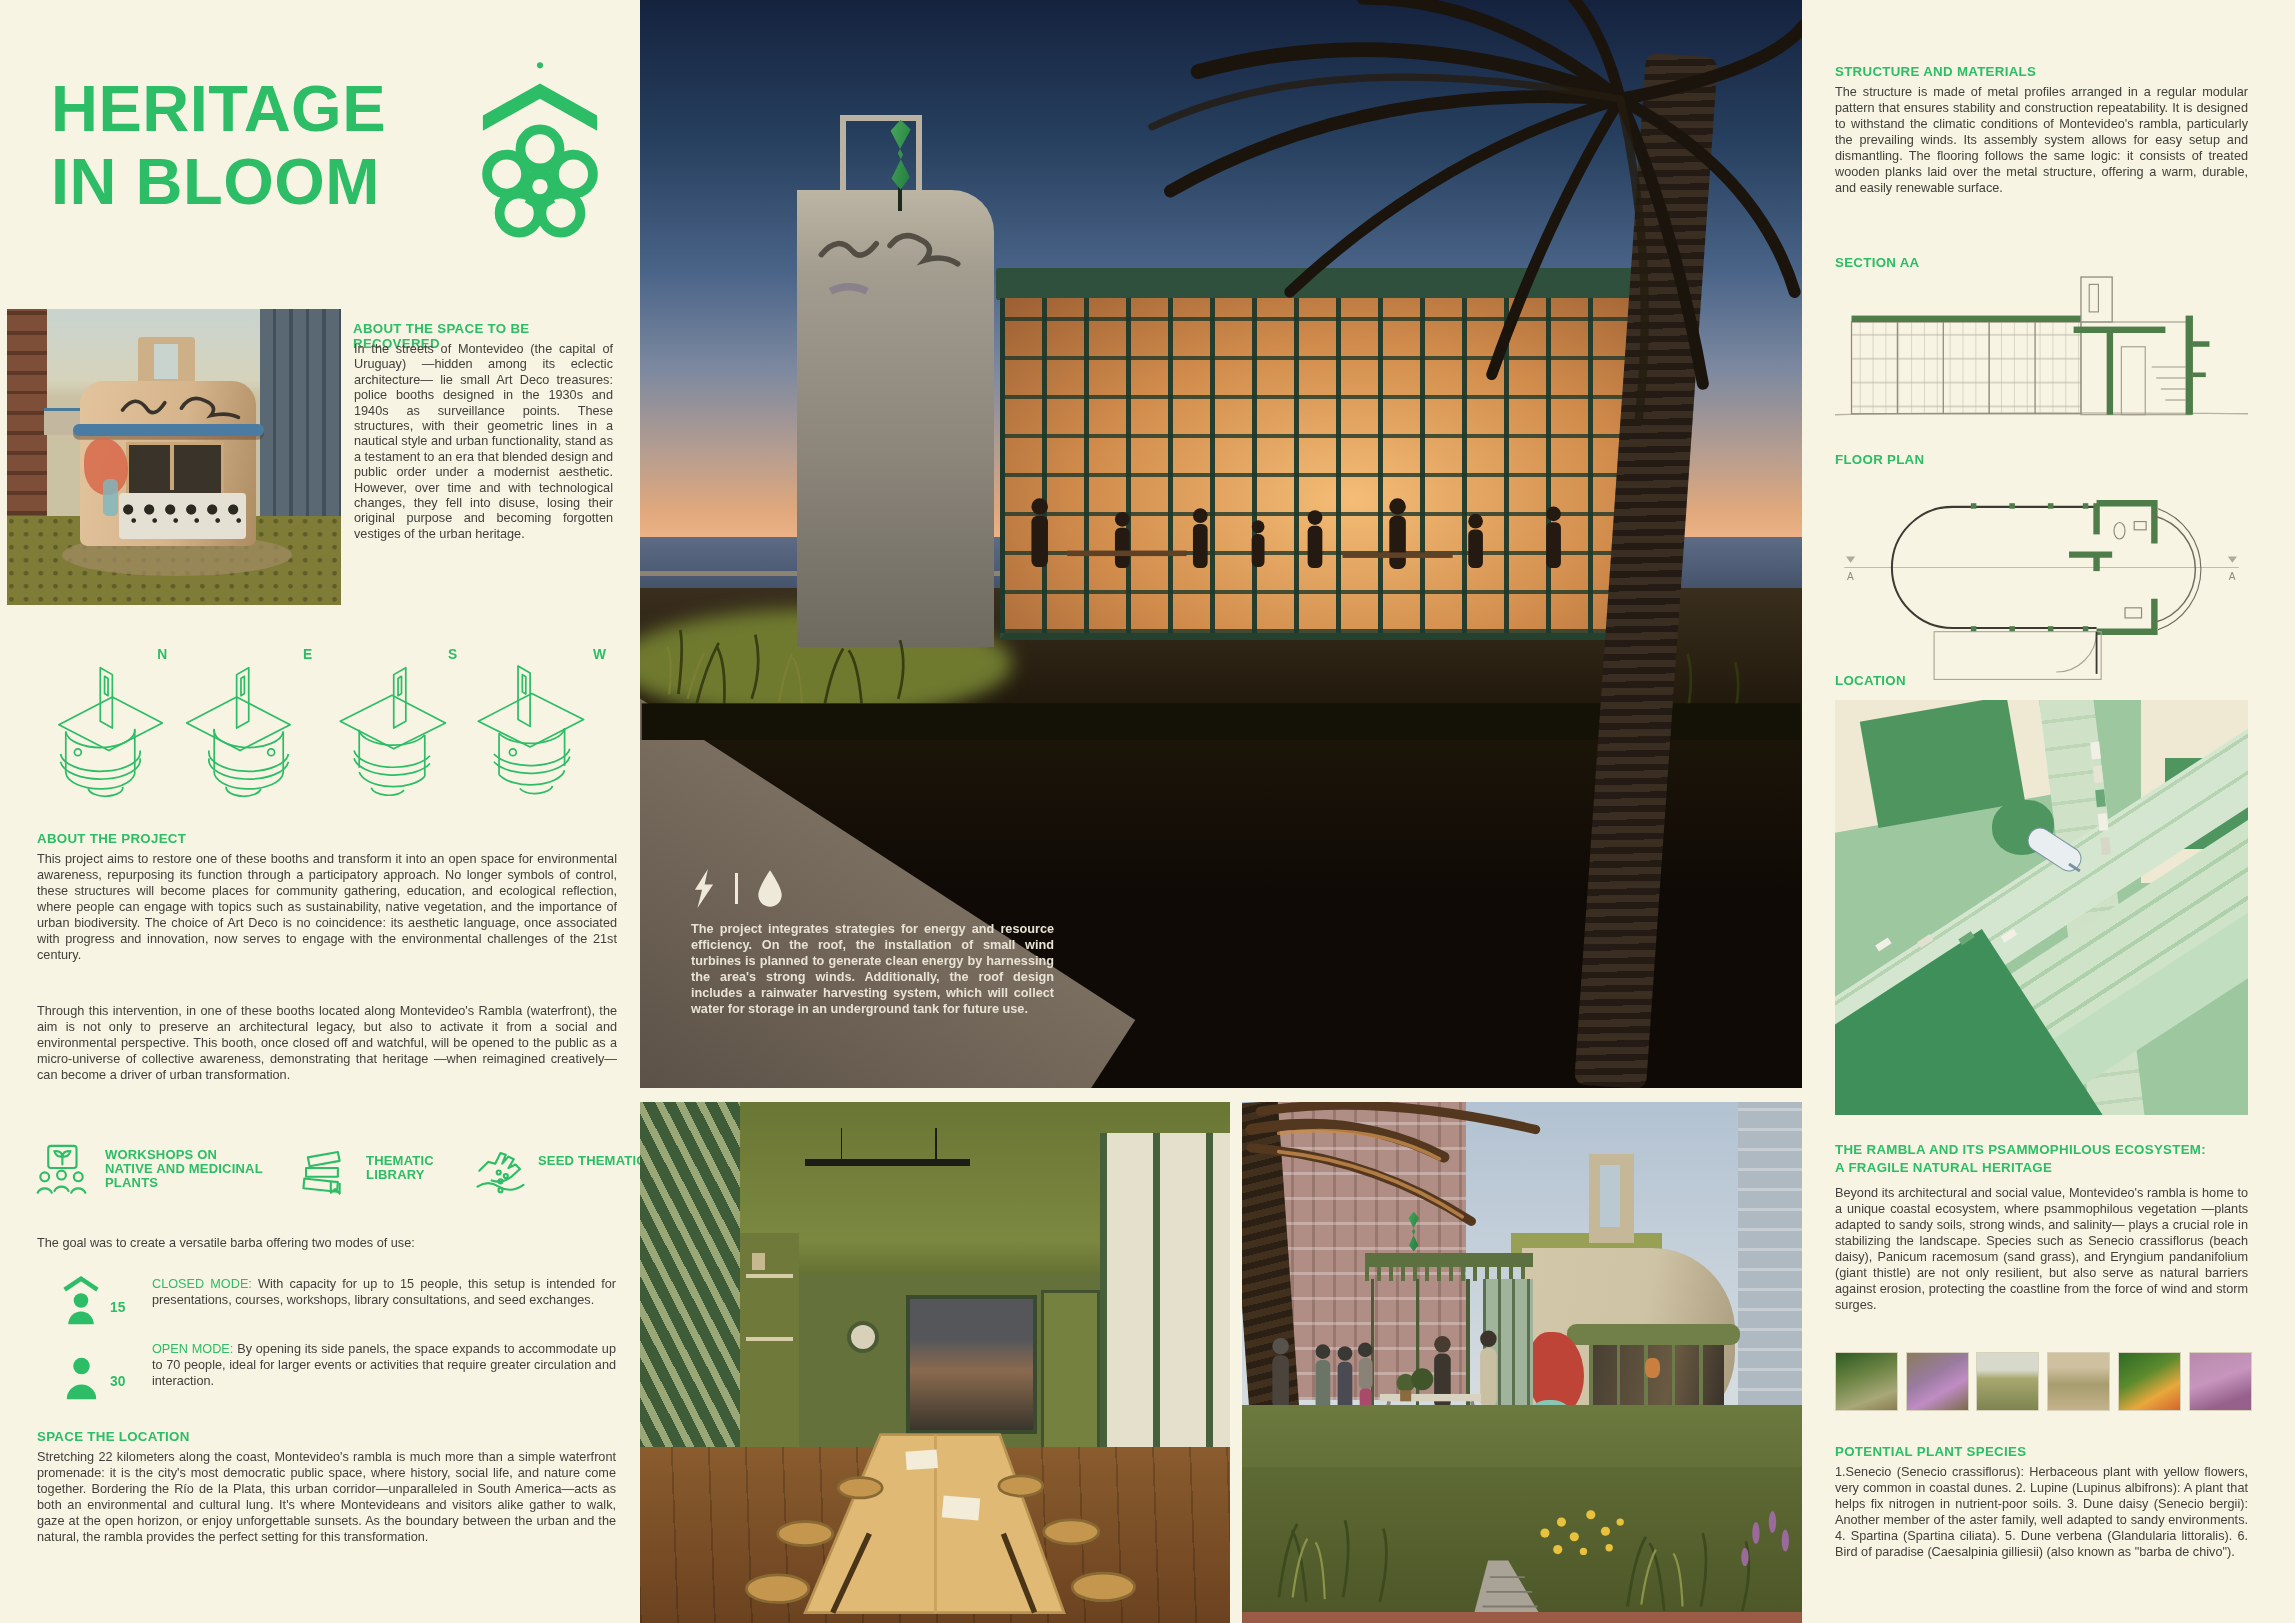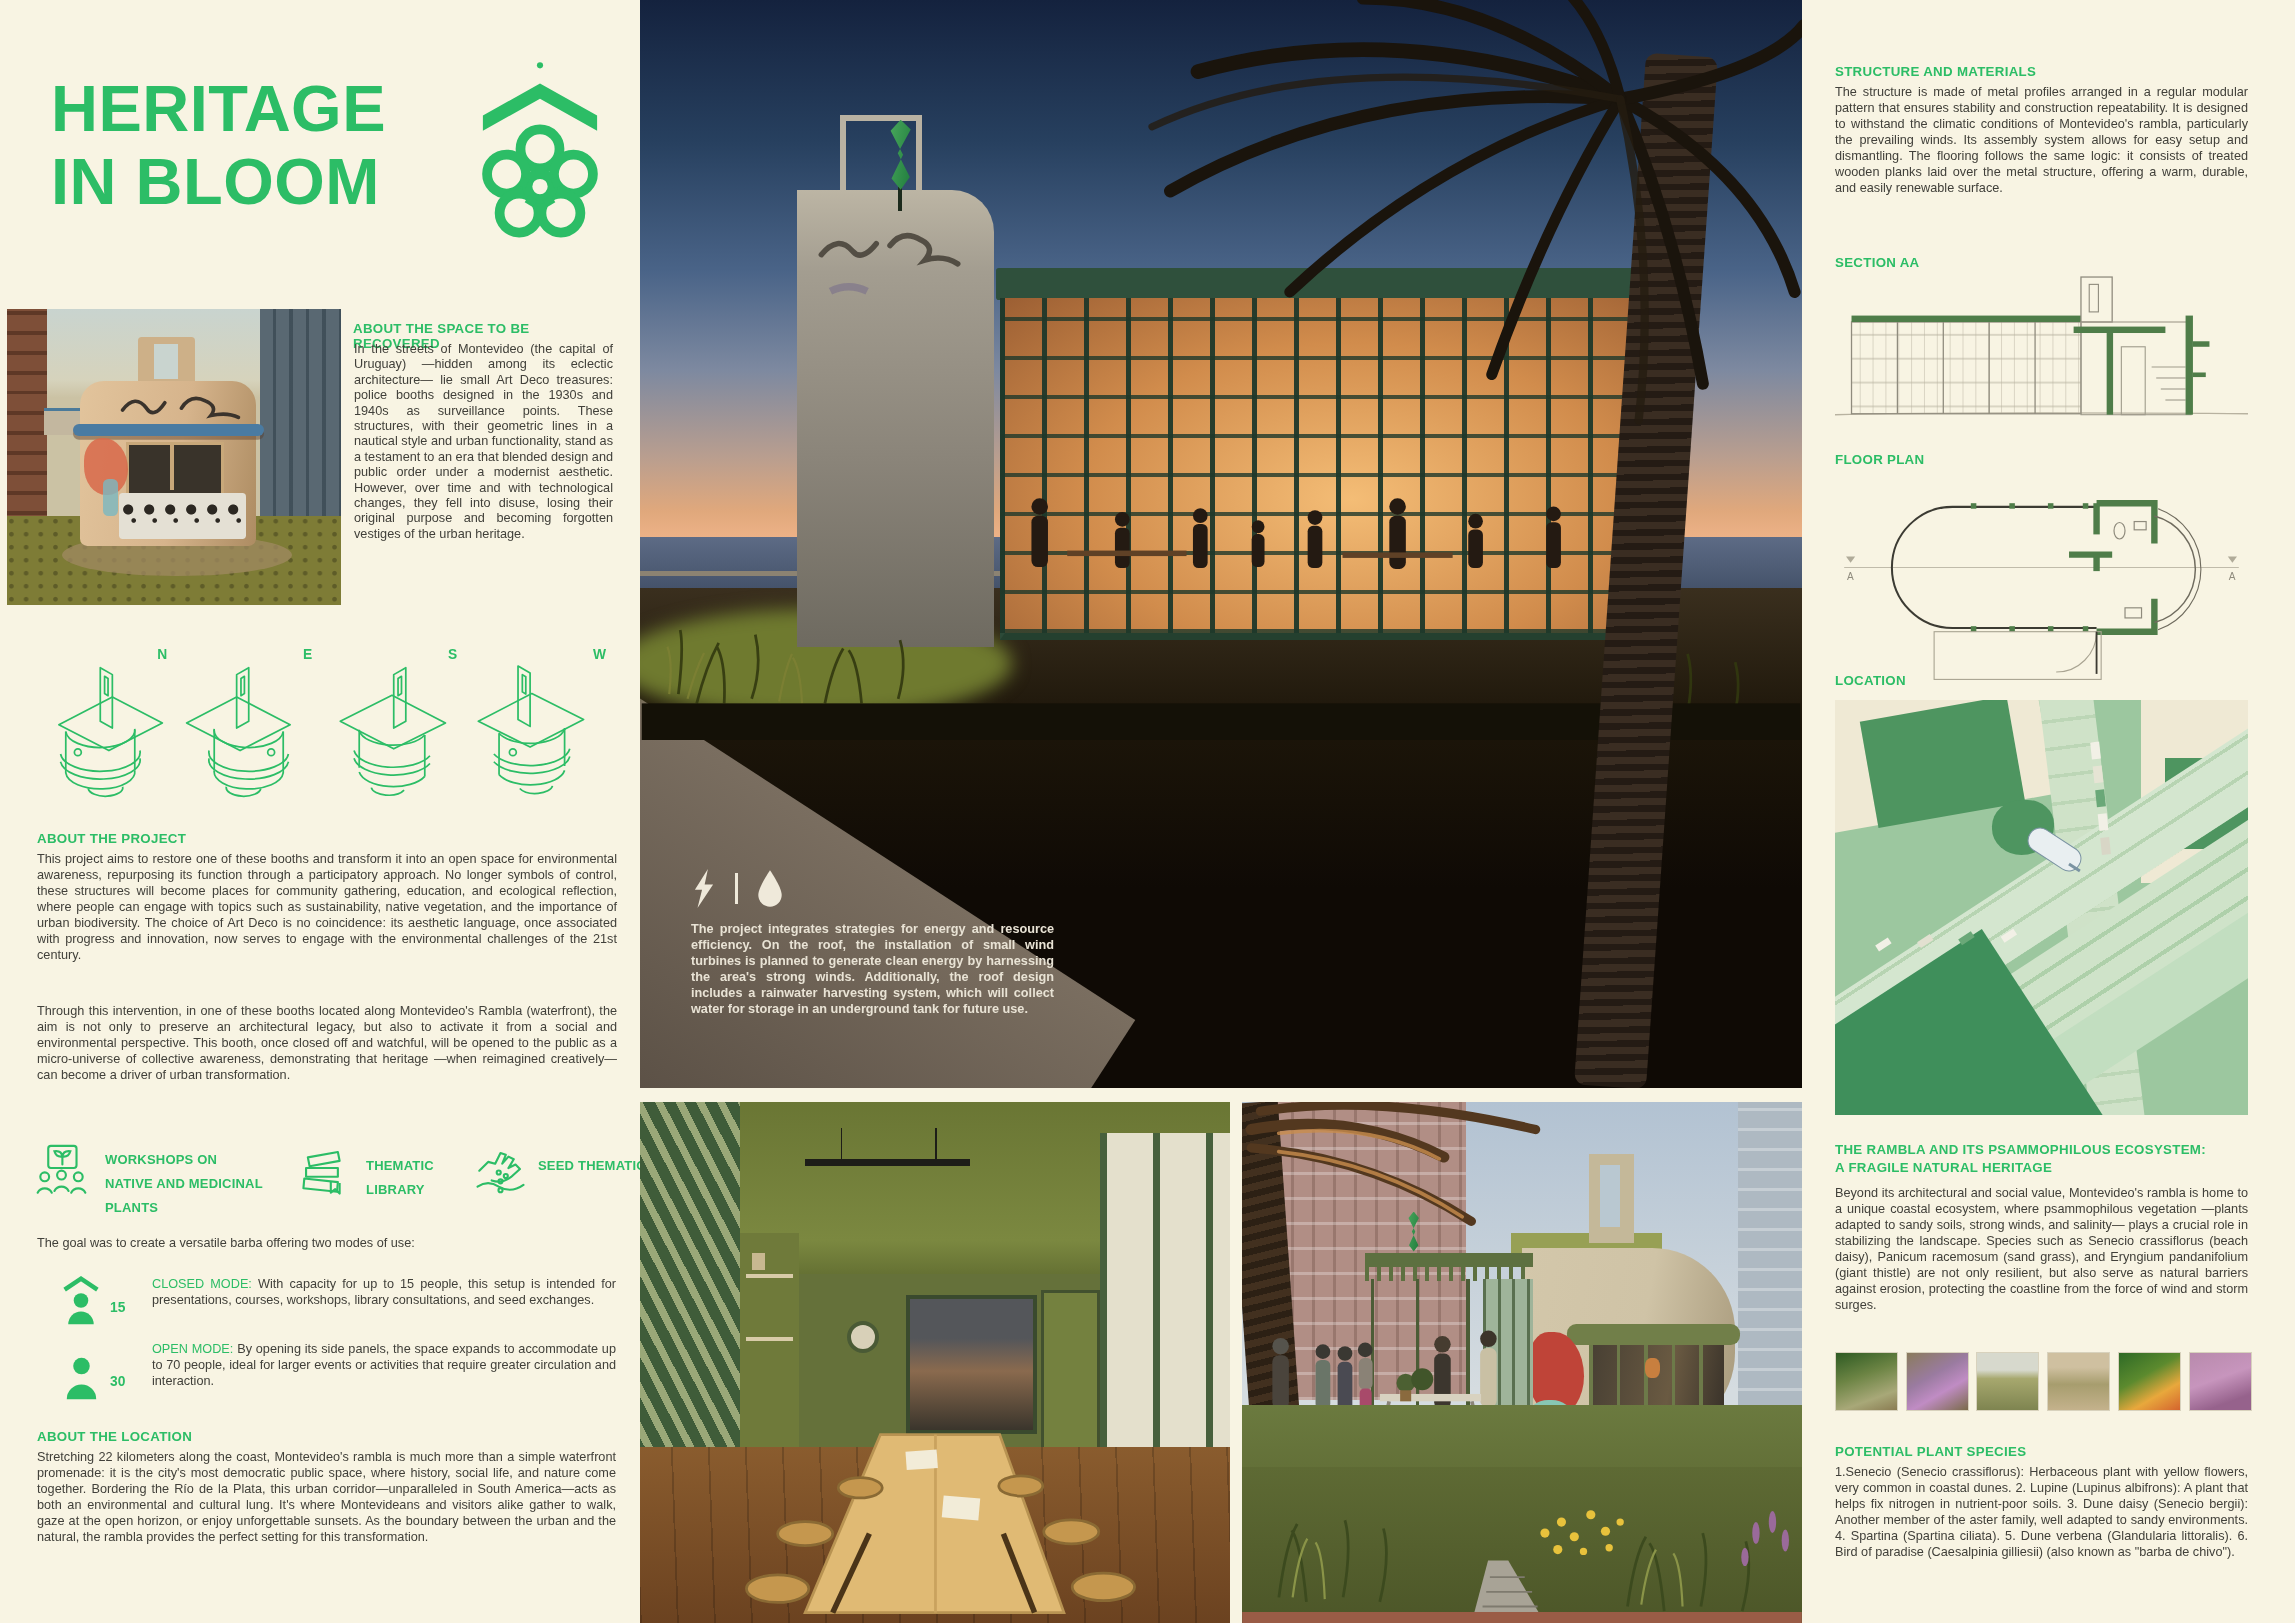--- a/index.html
+++ b/index.html
@@ -3,21 +3,21 @@
 <meta charset="utf-8">
 <style>
   html,body{margin:0;padding:0;background:#e8e4d4;}
   .board{position:relative;width:2296px;height:1624px;background:#f8f4e3;
          font-family:"Liberation Sans",sans-serif;overflow:hidden;}
   .abs{position:absolute;}
   .h{color:#2cbd66;font-weight:700;font-size:13.3px;letter-spacing:0.3px;}
   .b{color:#41403a;font-size:12.7px;line-height:16px;text-align:justify;}
   .title{color:#2cbd66;font-weight:700;font-size:65px;line-height:73px;letter-spacing:0.5px;}
   .dirlabel{color:#2cbd66;font-weight:700;font-size:13.8px;}
-  .proglabel{color:#2cbd66;font-weight:700;font-size:13px;line-height:24px;letter-spacing:0.2px;}
+  .proglabel{color:#2cbd66;font-weight:700;font-size:13px;line-height:14px;letter-spacing:0.2px;}
   .modenum{color:#2cbd66;font-weight:700;font-size:13.8px;}
   .modelabel{color:#2cbd66;font-weight:400;}
   .caption{color:#e9e3d5;font-size:12.7px;line-height:16px;text-align:justify;}
   .img{overflow:hidden;}
   .thumbnum{position:absolute;left:4.6px;bottom:2.8px;color:#f4f1e6;font-weight:700;font-size:14.7px;
             text-shadow:0 0.9px 1.8px rgba(0,0,0,.55);}
   .pt{position:absolute;top:0;width:61px;height:57px;border:0.9px solid #d8d2bd;}
   .pt1{background:linear-gradient(160deg,#2e5b23,#6c8444 40%,#a8a878 75%,#8a7c52);}
   .pt2{background:linear-gradient(150deg,#8a7b5c,#9a7ba0 40%,#c08cc4 65%,#7a6b4a);}
   .pt3{background:linear-gradient(180deg,#d7d9cd 0 30%,#a7a86e 45%,#7e8450);}
@@ -210,21 +210,21 @@
     <svg width="35" height="46" viewBox="0 0 38 50">
       <circle cx="19" cy="12" r="9" fill="#2cbd66"></circle>
       <path d="M3,48 a16,16 0 0 1 32,0 z" fill="#2cbd66"></path>
     </svg>
   </div>
   <div class="abs modenum" style="left:110px;top:1374px;">30</div>
   <div class="abs b" style="left:152px;top:1341px;width:464px;">
     <span class="modelabel">OPEN MODE:</span><span> By opening its side panels, the space expands to accommodate up to 70 people, ideal for larger events or activities that require greater circulation and interaction.</span>
   </div>
 
-  <div class="abs h" style="left:37px;top:1429px;">ABOUT THE LOCATION</div>
+  <div class="abs h" style="left:37px;top:1429px;">SPACE THE LOCATION</div>
   <div class="abs b" style="left:37px;top:1449px;width:579px;">Stretching 22 kilometers along the coast, Montevideo's rambla is much more than a simple waterfront promenade: it is the city's most democratic public space, where history, social life, and nature come together. Bordering the Río de la Plata, this urban corridor—unparalleled in South America—acts as both an environmental and cultural lung. It's where Montevideans and visitors alike gather to walk, gaze at the open horizon, or enjoy unforgettable sunsets. As the boundary between the urban and the natural, the rambla provides the perfect setting for this transformation.</div>
 
   <div class="abs img" style="left:640px;top:0;width:1162px;height:1088px;">
     <div class="abs" style="inset:0;background:linear-gradient(180deg,#14223e 0%,#27405f 13%,#4a6488 25%,#7d89a0 34%,#b99e8f 42%,#e0a87c 47%,#edb287 49.4%);"></div>
     <div class="abs" style="left:0;top:49.4%;width:100%;height:4.6%;background:linear-gradient(180deg,#5d6b85,#45536b);"></div>
     <div class="abs" style="left:0;top:52.5%;width:32%;height:4.6px;background:#8c8372;"></div>
     <div class="abs" style="left:0;top:54%;width:100%;height:46%;background:linear-gradient(180deg,#3a2f1e 0%,#1c1509 28%,#0f0a05 60%);"></div>
     <div class="abs" style="left:-6%;top:60%;width:58%;height:80%;background:linear-gradient(180deg,#7a6e60,#4a4037 60%);transform:rotate(33deg);transform-origin:top left;"></div>
     <div class="abs" style="left:-2%;top:56%;width:34%;height:10%;background:#6f7a2f;border-radius:50%;filter:blur(9.2px);"></div>
 

